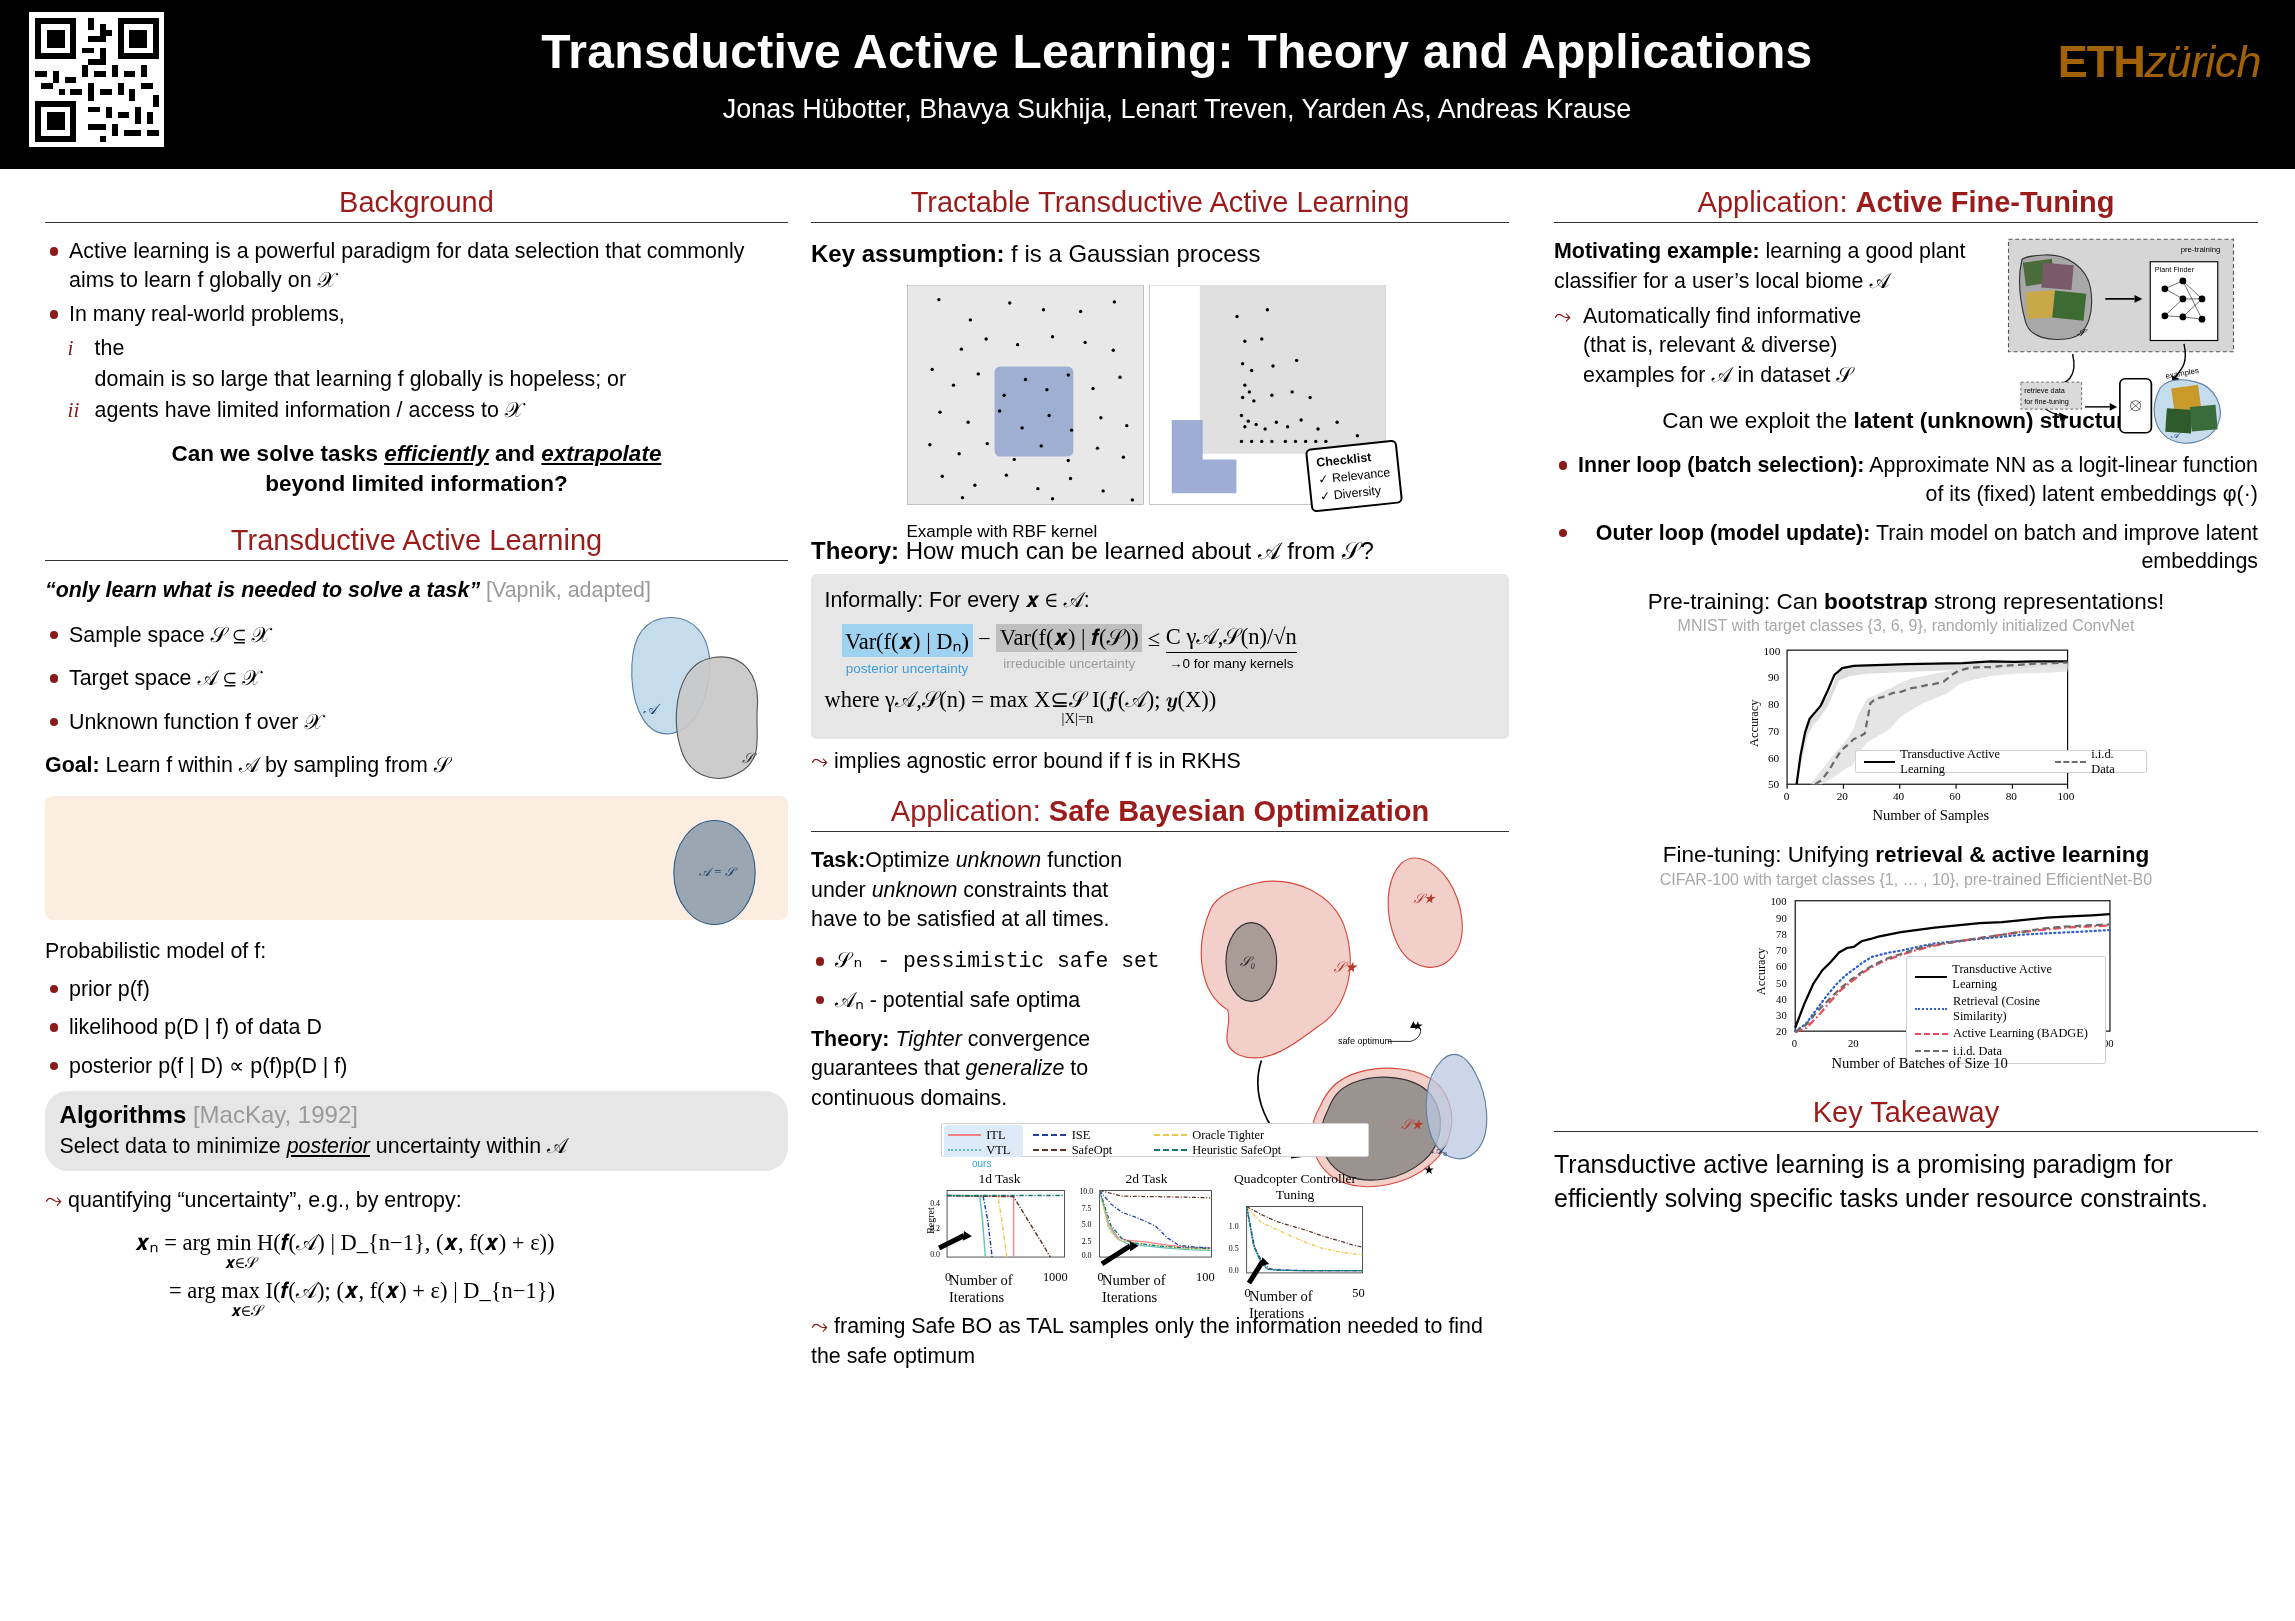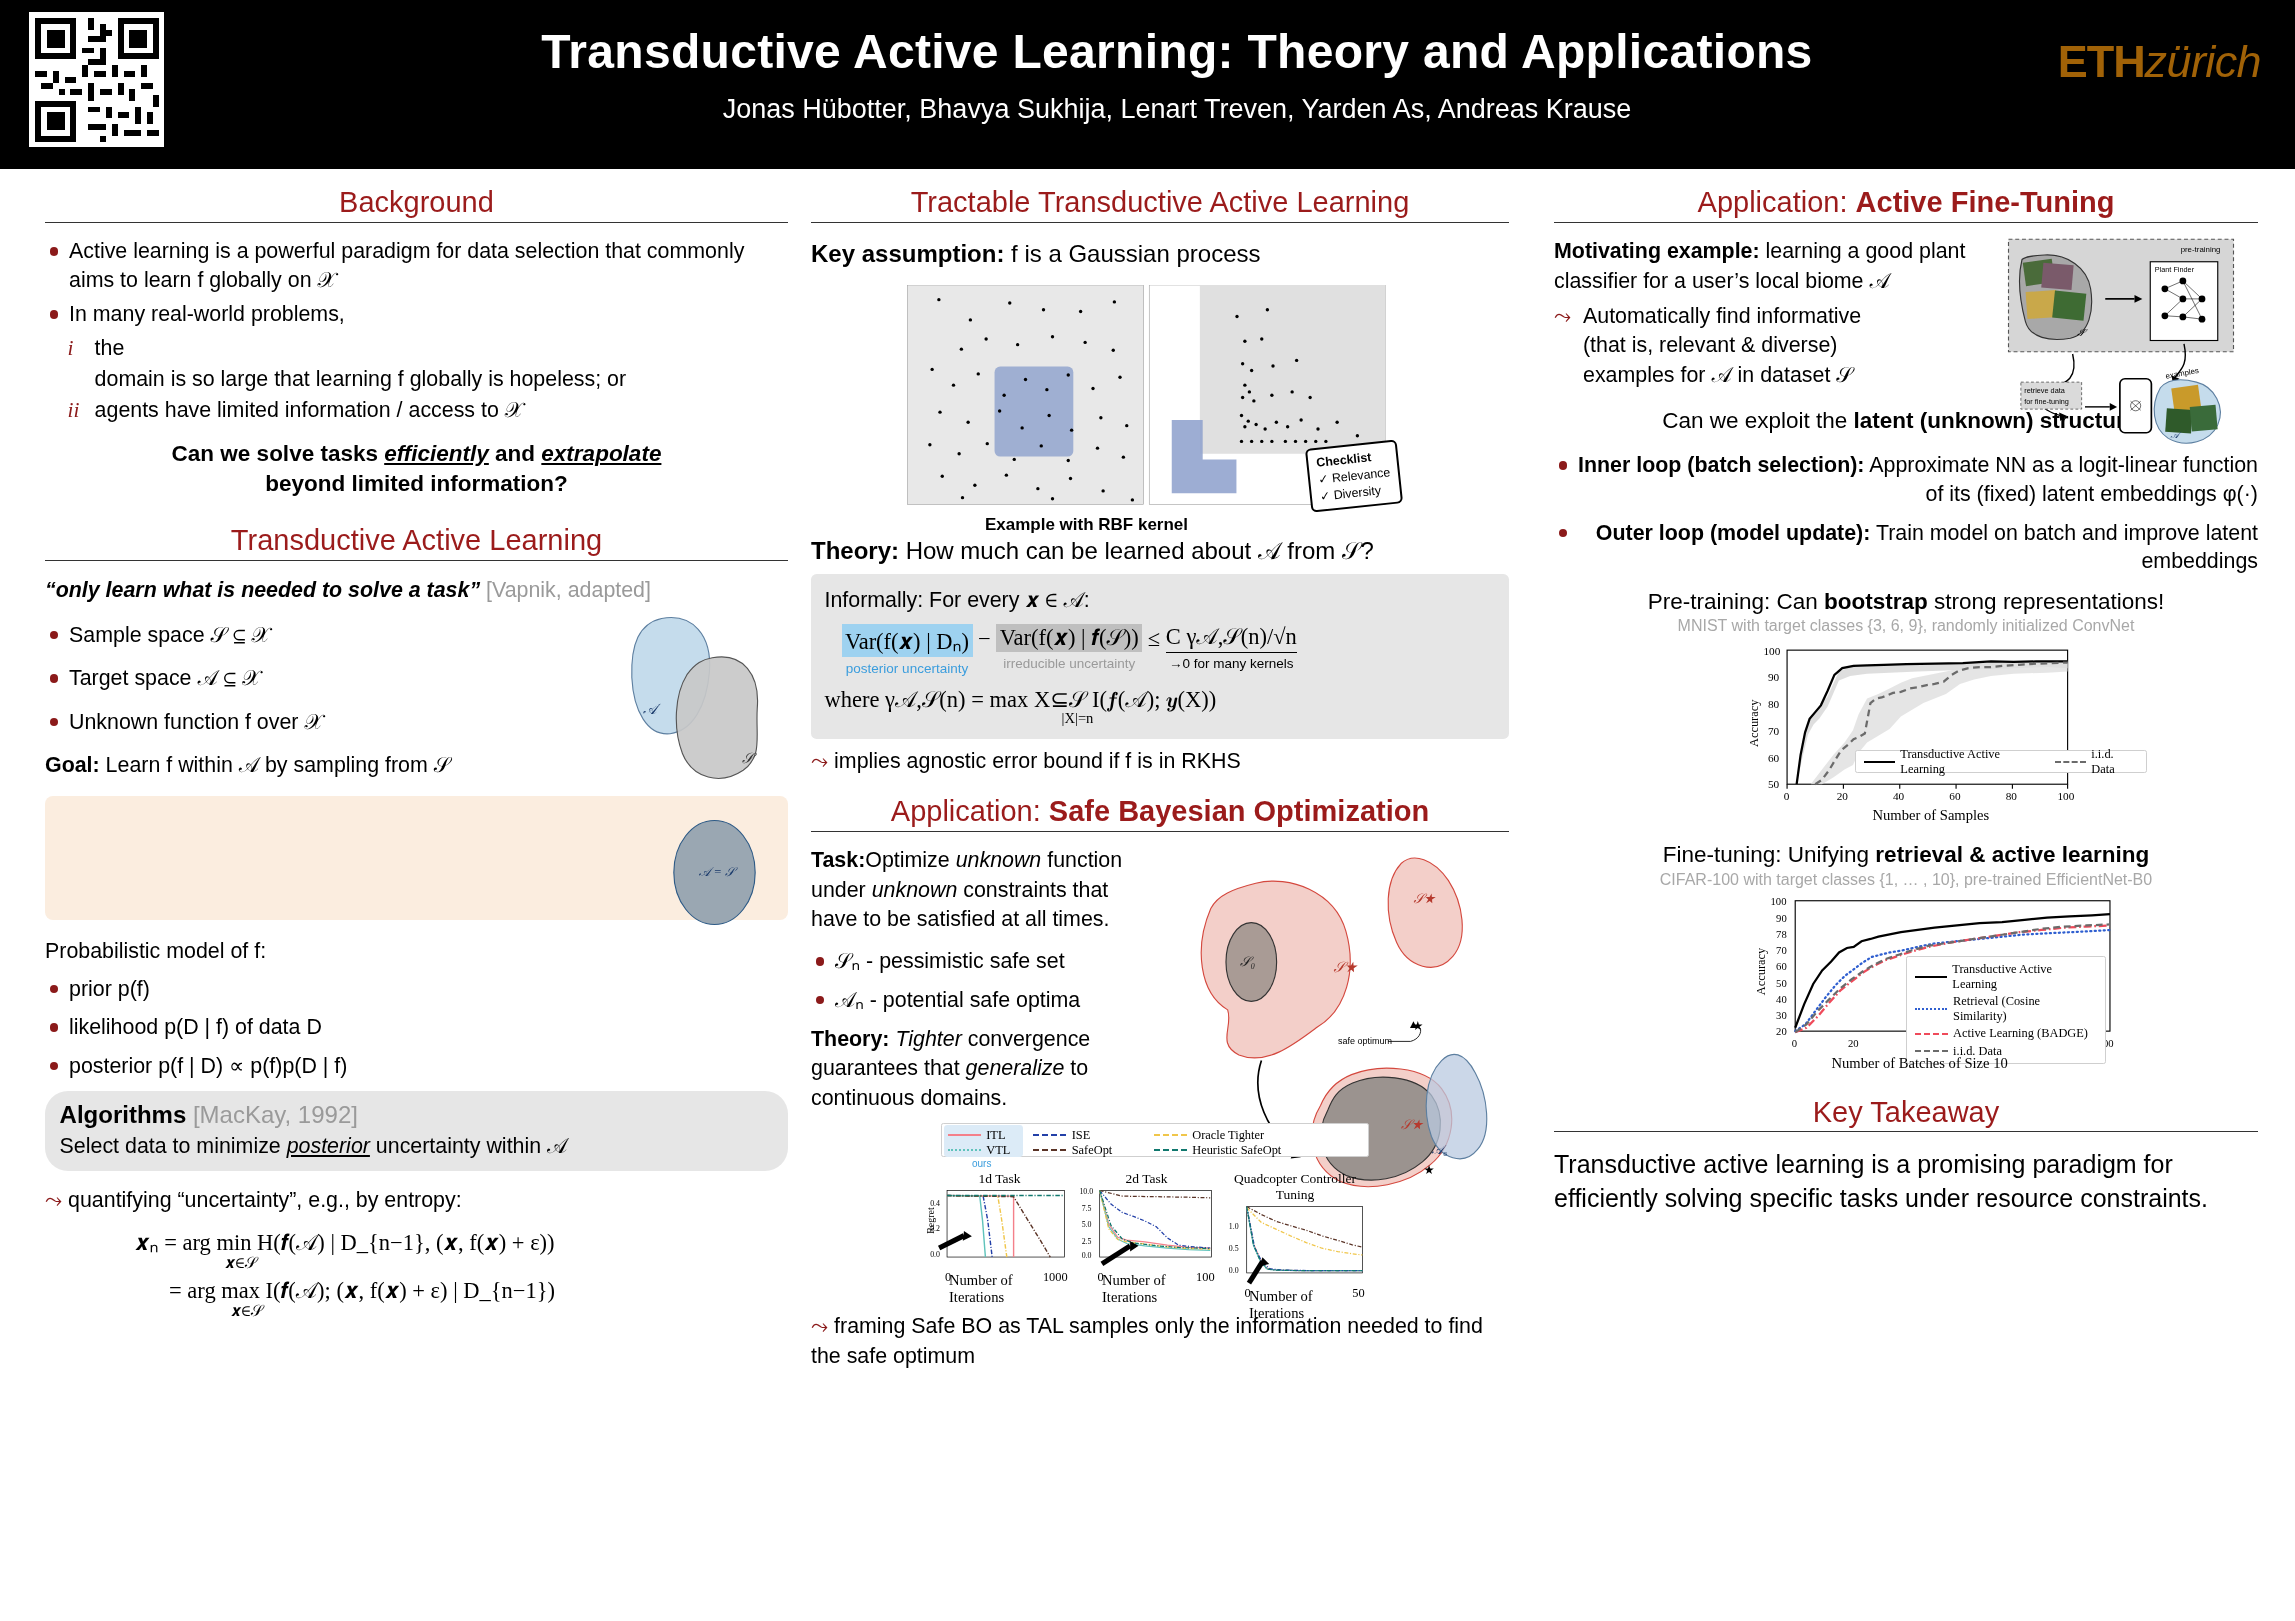--- a/index.html
+++ b/index.html
@@ -40,21 +40,21 @@
   ul.bul>li:before{content:"";position:absolute;left:4.5px;top:10px;width:8.4px;height:8.4px;border-radius:50%;background:#8B1A1A;}
 
   .romanitem{position:relative;padding-left:44px;font-size:21.4px;line-height:1.34;margin-bottom:2.3px;}
   .romanitem .rn{position:absolute;left:17px;top:0;color:#8B1A1A;font-style:italic;font-family:"Liberation Serif",serif;}
 
   .centerq{text-align:center;font-size:22.5px;font-weight:bold;line-height:1.35;margin-top:13.5px;}
 
   .box-orange{background:#FBEDDF;border-radius:8px;padding:11.3px 14.6px;position:relative;min-height:101px;}
   .box-gray{background:#E6E6E6;border-radius:5.6px;padding:10px 14.6px;position:relative;}
 
-  .imgcap{text-align:center;font-size:17px;margin-top:3px;font-weight:bold;}
+  .imgcap{font-size:17px;margin-top:10px;}
 
   .math{font-family:"Liberation Serif",serif;font-size:22.5px;}
 
   .hl-blue{background:#9ED2F0;padding:1.1px 3.4px;}
   .hl-gray{background:#BFBFBF;padding:1.1px 3.4px;}
 
   .smallcap{font-size:16px;color:#a8a8a8;text-align:center;}
   .tick-lbl{position:absolute;font-family:"Liberation Serif",serif;font-size:12.4px;color:#000;}
   .axis-title{position:absolute;font-family:"Liberation Serif",serif;font-size:14.6px;color:#000;}
   .legendbox{position:absolute;border:0.6px solid #cfcfcf;background:#fff;border-radius:2.3px;}
@@ -371,21 +371,21 @@
       <span>Application: </span><span class="bold">Safe Bayesian Optimization</span>
     </div>
     <div class="rule"></div>
 
     <div style="position:relative;">
       <div style="width:349px;">
         <div class="txt">
           <span class="bold">Task:</span><span>Optimize </span><span class="ital">unknown</span><span> function under </span><span class="ital">unknown</span><span> constraints that have to be satisfied at all times.</span>
         </div>
         <ul class="bul" style="margin-top:12.4px;">
-          <li style="margin-bottom:10px;">𝒮ₙ - pessimistic safe set</li>
+          <li style="margin-bottom:10px;font-family:Liberation Mono, monospace;">𝒮ₙ - pessimistic safe set</li>
           <li style="margin-bottom:10px;">𝒜ₙ - potential safe optima</li>
         </ul>
         <div class="txt" style="margin-top:6.8px;">
           <span class="bold">Theory:</span><span> </span><span class="ital">Tighter</span><span> convergence guarantees that </span><span class="ital">generalize</span><span> to continuous domains.</span>
         </div>
       </div>
 
       <svg width="349" height="349" style="position:absolute;right:-17px;top:-5.6px;" viewBox="0 0 620 620">
         <path d="M60,120 C30,190 40,270 90,300 C100,330 70,360 110,380 C160,400 210,360 250,330 C300,300 320,230 300,160 C280,90 200,60 140,75 C100,85 72,96 60,120 Z" fill="#F3CFC9" stroke="#D4483E" stroke-width="2"></path>
         <ellipse cx="132" cy="215" rx="45" ry="70" fill="#A99B95" stroke="#333" stroke-width="2"></ellipse>

